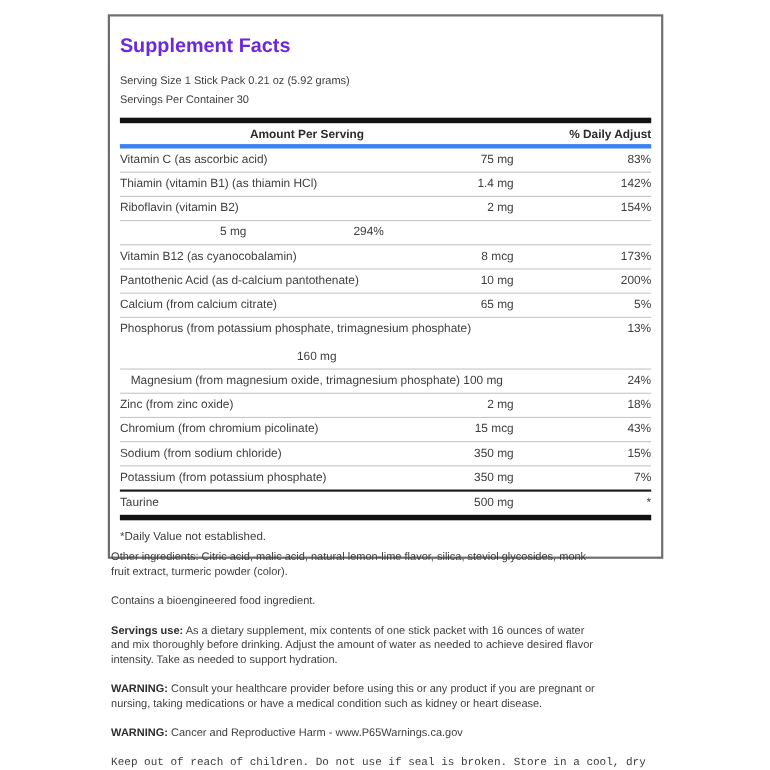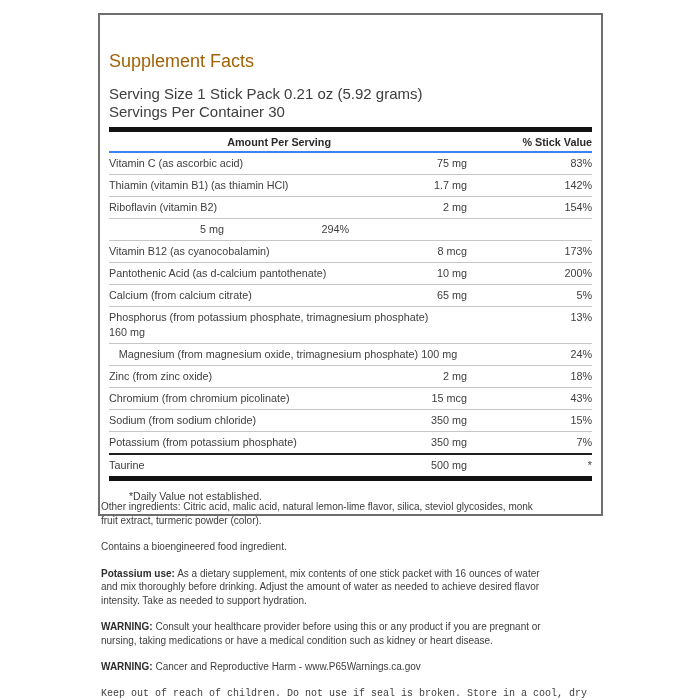--- a/index.html
+++ b/index.html
@@ -15,47 +15,46 @@
     position: absolute;
     left: 98px;
     top: 13px;
     width: 505px;
     border: 2px solid #6e6e6e;
     background: #ffffff;
     padding: 16px 9px 8px 9px;
   }
   .sf-title {
     font-size: 18px;
-    font-weight: normal;
-    color: #a16207;
+    font-weight: bold;
+    color: #6d28d9;
     margin-bottom: 13px;
-    margin-top: 20px;
   }
   .serving-line {
-    font-size: 15px;
+    font-size: 10px;
     line-height: 18px;
     color: #3e3e3e;
   }
   .bar-thick {
     height: 5px;
     background: #121212;
     margin-top: 6px;
   }
   .bar-med {
     height: 2px;
     background: #1e1e1e;
   }
   .hdr-row {
     display: flex;
     align-items: flex-end;
     font-size: 10.8px;
     font-weight: bold;
     color: #2b2b2b;
     padding: 4px 0 3px 0;
-    border-bottom: 2px solid #3b82f6;
+    border-bottom: 4px solid #3b82f6;
     gap: 24px;
   }
   .hdr-left  { width: calc(100% - 125px); text-align: center; }
   .hdr-right { width: 125px; text-align: right; }
 
   .row {
     display: flex;
     align-items: baseline;
     font-size: 10.8px;
     line-height: 13px;
@@ -67,28 +66,27 @@
   .row .nm  { flex: 1 1 auto; }
   .row .amt { width: 115px; text-align: right; white-space: nowrap; }
   .row .dv  { width: 125px; text-align: right; }
 
   
   .row.inline .nm-group { width: calc(100% - 125px); text-align: center; }
 
   
   .row.wrap { flex-wrap: wrap; }
   .row.wrap .nm-full  { width: calc(100% - 125px); }
-  .row.wrap .amt-line2 { width: calc(100% - 125px); text-align: left; margin-top: 2px; }
+  .row.wrap .amt-line2 { width: calc(100% - 125px); text-align: center; margin-top: 12px; }
 
   .row.taurine { border-bottom: none; align-items: flex-end; }
   .footnote {
     font-size: 10.5px;
     padding: 9px 0 4px 0;
     color: #3e3e3e;
-    margin-left: 20px;
   }
 
   
   .below {
     position: absolute;
     left: 98px;
     top: 500px;
     width: 509px;
     padding-left: 3px;
     font-size: 10px;
@@ -104,32 +102,32 @@
 
 <div class="label-box">
   <div class="sf-title">Supplement Facts</div>
   <div class="serving-line">Serving Size 1 Stick Pack 0.21 oz (5.92 grams)</div>
   <div class="serving-line">Servings Per Container 30</div>
 
   <div class="bar-thick"></div>
 
   <div class="hdr-row">
     <span class="hdr-left">Amount Per Serving</span>
-    <span class="hdr-right">% Stick Value</span>
+    <span class="hdr-right">% Daily Adjust</span>
   </div>
 
   <div class="rows">
       <div class="row">
         <span class="nm">Vitamin C (as ascorbic acid)</span>
         <span class="amt">75 mg</span>
         <span class="dv">83%</span>
       </div>
       <div class="row">
         <span class="nm">Thiamin (vitamin B1) (as thiamin HCl)</span>
-        <span class="amt">1.7 mg</span>
+        <span class="amt">1.4 mg</span>
         <span class="dv">142%</span>
       </div>
       <div class="row">
         <span class="nm">Riboflavin (vitamin B2)</span>
         <span class="amt">2 mg</span>
         <span class="dv">154%</span>
       </div>
       <div class="row">
         <span class="amt">5 mg</span>
         <span class="dv">294%</span>
@@ -190,20 +188,20 @@
 
   <div class="bar-thick" style="margin-top:0;"></div>
 
   <div class="footnote">*Daily Value not established.</div>
 </div>
 
 <div class="below">
   <div class="para">Other ingredients: Citric acid, malic acid, natural lemon-lime flavor, silica, steviol glycosides, monk
 fruit extract, turmeric powder (color).</div>
   <div class="para">Contains a bioengineered food ingredient.</div>
-  <div class="para"><span class="plabel">Potassium use:</span><span> As a dietary supplement, mix contents of one stick packet with 16 ounces of water
+  <div class="para"><span class="plabel">Servings use:</span><span> As a dietary supplement, mix contents of one stick packet with 16 ounces of water
 and mix thoroughly before drinking. Adjust the amount of water as needed to achieve desired flavor
 intensity. Take as needed to support hydration.</span></div>
   <div class="para"><span class="plabel">WARNING:</span><span> Consult your healthcare provider before using this or any product if you are pregnant or
 nursing, taking medications or have a medical condition such as kidney or heart disease.</span></div>
   <div class="para"><span class="plabel">WARNING:</span><span> Cancer and Reproductive Harm - www.P65Warnings.ca.gov</span></div>
   <div class="para">Keep out of reach of children. Do not use if seal is broken. Store in a cool, dry place.</div>
 </div>
 
 </body></html>

